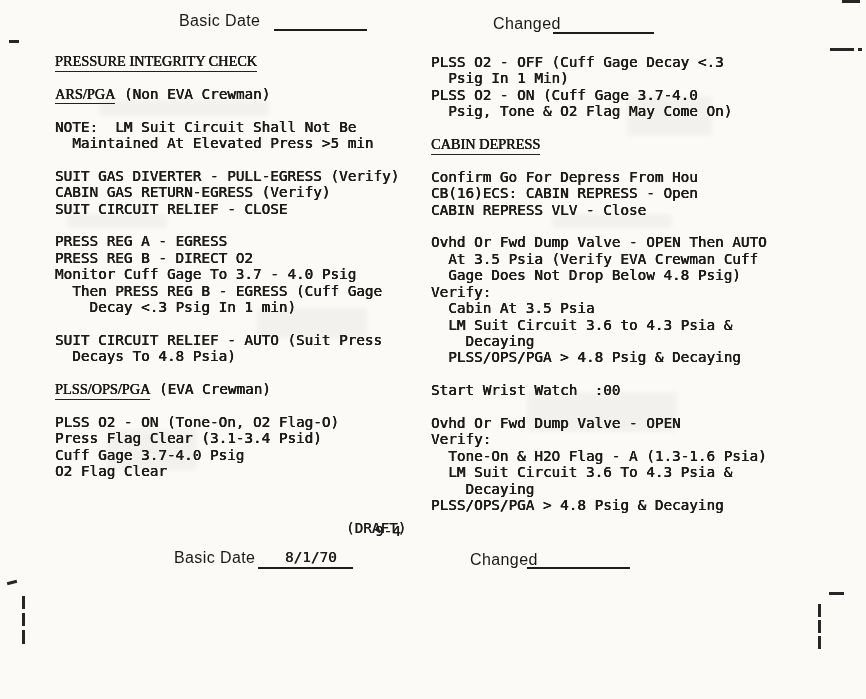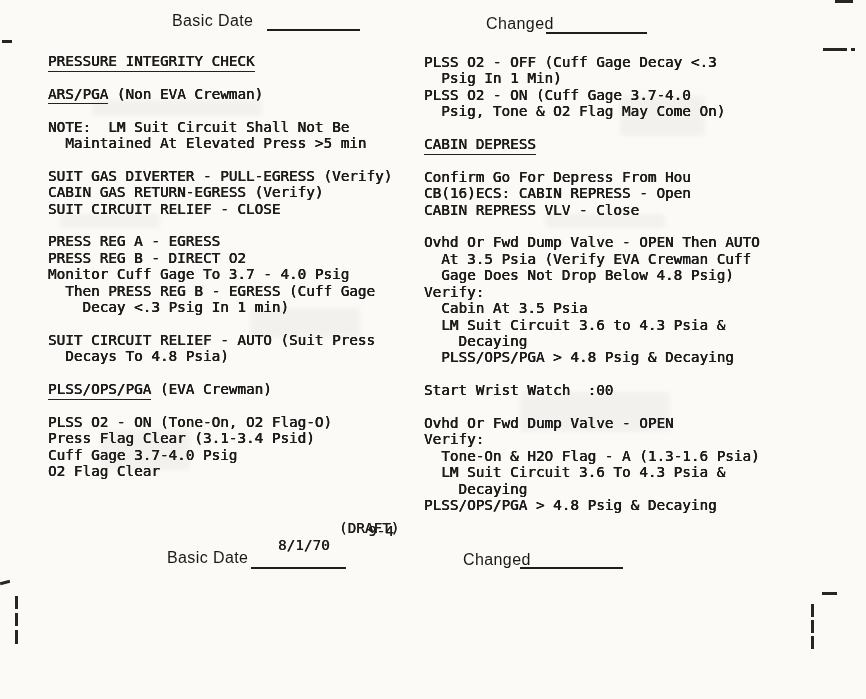--- a/index.html
+++ b/index.html
@@ -6,33 +6,35 @@
   body {
     width: 866px; height: 699px;
     background: #fbfaf6;
     overflow: hidden;
   }
   .page {
     position: relative;
     width: 698px; height: 699px;
     color: #1c1c1c;
     font-family: "DejaVu Sans Mono", "Liberation Mono", monospace;
+    margin-left: 7px;
   }
   
   .col {
     position: absolute;
     white-space: pre;
     font-size: 14.3px;
     line-height: 16.42px;
     text-shadow: 0.35px 0 0 currentColor, 0 0.3px 0 currentColor;
   }
   .col .line { height: 16.42px; }
   .u-span {
     border-bottom: 1.7px solid #222;
     padding-bottom: 1.5px;
+    font-family: Liberation Serif, serif;
   }
   
   .formlabel {
     position: absolute;
     font-family: "Liberation Sans", sans-serif;
     font-size: 16px;
     letter-spacing: 0.4px;
     color: #191919;
     white-space: pre;
   }
@@ -77,21 +79,21 @@
   <div class="formlabel" style="left:486px;top:15px;">Changed</div>
   <div class="rule" style="left:546px;top:32px;width:101px;"></div>
 
   <div class="col" style="left:48px;top:53px;"><div class="line"><span class="u-span">PRESSURE INTEGRITY CHECK</span></div><div class="line">&nbsp;</div><div class="line"><span class="u-span">ARS/PGA</span><span> (Non EVA Crewman)</span></div><div class="line">&nbsp;</div><div class="line">NOTE:  LM Suit Circuit Shall Not Be</div><div class="line">  Maintained At Elevated Press &gt;5 min</div><div class="line">&nbsp;</div><div class="line">SUIT GAS DIVERTER - PULL-EGRESS (Verify)</div><div class="line">CABIN GAS RETURN-EGRESS (Verify)</div><div class="line">SUIT CIRCUIT RELIEF - CLOSE</div><div class="line">&nbsp;</div><div class="line">PRESS REG A - EGRESS</div><div class="line">PRESS REG B - DIRECT O2</div><div class="line">Monitor Cuff Gage To 3.7 - 4.0 Psig</div><div class="line">  Then PRESS REG B - EGRESS (Cuff Gage</div><div class="line">    Decay &lt;.3 Psig In 1 min)</div><div class="line">&nbsp;</div><div class="line">SUIT CIRCUIT RELIEF - AUTO (Suit Press</div><div class="line">  Decays To 4.8 Psia)</div><div class="line">&nbsp;</div><div class="line"><span class="u-span">PLSS/OPS/PGA</span><span> (EVA Crewman)</span></div><div class="line">&nbsp;</div><div class="line">PLSS O2 - ON (Tone-On, O2 Flag-O)</div><div class="line">Press Flag Clear (3.1-3.4 Psid)</div><div class="line">Cuff Gage 3.7-4.0 Psig</div><div class="line">O2 Flag Clear</div></div>
   <div class="col" style="left:424px;top:54px;"><div class="line">PLSS O2 - OFF (Cuff Gage Decay &lt;.3</div><div class="line">  Psig In 1 Min)</div><div class="line">PLSS O2 - ON (Cuff Gage 3.7-4.0</div><div class="line">  Psig, Tone &amp; O2 Flag May Come On)</div><div class="line">&nbsp;</div><div class="line"><span class="u-span">CABIN DEPRESS</span></div><div class="line">&nbsp;</div><div class="line">Confirm Go For Depress From Hou</div><div class="line">CB(16)ECS: CABIN REPRESS - Open</div><div class="line">CABIN REPRESS VLV - Close</div><div class="line">&nbsp;</div><div class="line">Ovhd Or Fwd Dump Valve - OPEN Then AUTO</div><div class="line">  At 3.5 Psia (Verify EVA Crewman Cuff</div><div class="line">  Gage Does Not Drop Below 4.8 Psig)</div><div class="line">Verify:</div><div class="line">  Cabin At 3.5 Psia</div><div class="line">  LM Suit Circuit 3.6 to 4.3 Psia &amp;</div><div class="line">    Decaying</div><div class="line">  PLSS/OPS/PGA &gt; 4.8 Psig &amp; Decaying</div><div class="line">&nbsp;</div><div class="line">Start Wrist Watch  :00</div><div class="line">&nbsp;</div><div class="line">Ovhd Or Fwd Dump Valve - OPEN</div><div class="line">Verify:</div><div class="line">  Tone-On &amp; H2O Flag - A (1.3-1.6 Psia)</div><div class="line">  LM Suit Circuit 3.6 To 4.3 Psia &amp;</div><div class="line">    Decaying</div><div class="line">PLSS/OPS/PGA &gt; 4.8 Psig &amp; Decaying</div></div>
 
   <div class="mono" style="left:368px;top:523px;">9-4</div>
 
   <div class="formlabel" style="left:167px;top:549px;">Basic Date</div>
   <div class="rule" style="left:251px;top:567px;width:95px;"></div>
-  <div class="mono" style="left:278px;top:537px;">8/1/70</div>
+  <div class="mono" style="left:278px;top:549px;">8/1/70</div>
   <div class="mono" style="left:339px;top:520px;">(DRAFT)</div>
   <div class="formlabel" style="left:463px;top:551px;">Changed</div>
   <div class="rule" style="left:520px;top:567px;width:103px;"></div>
 
   <div class="mark" style="left:2px;top:40px;width:10px;height:3px;"></div>
   <div class="mark" style="left:835px;top:0;width:18px;height:3px;"></div>
   <div class="mark" style="left:823px;top:48px;width:24px;height:3px;"></div>
   <div class="mark" style="left:851px;top:48px;width:4px;height:3px;"></div>
   <div class="mark tilt" style="left:0;top:581px;width:10px;height:3px;"></div>
   <div class="mark" style="left:15px;top:596px;width:3px;height:13px;"></div>

